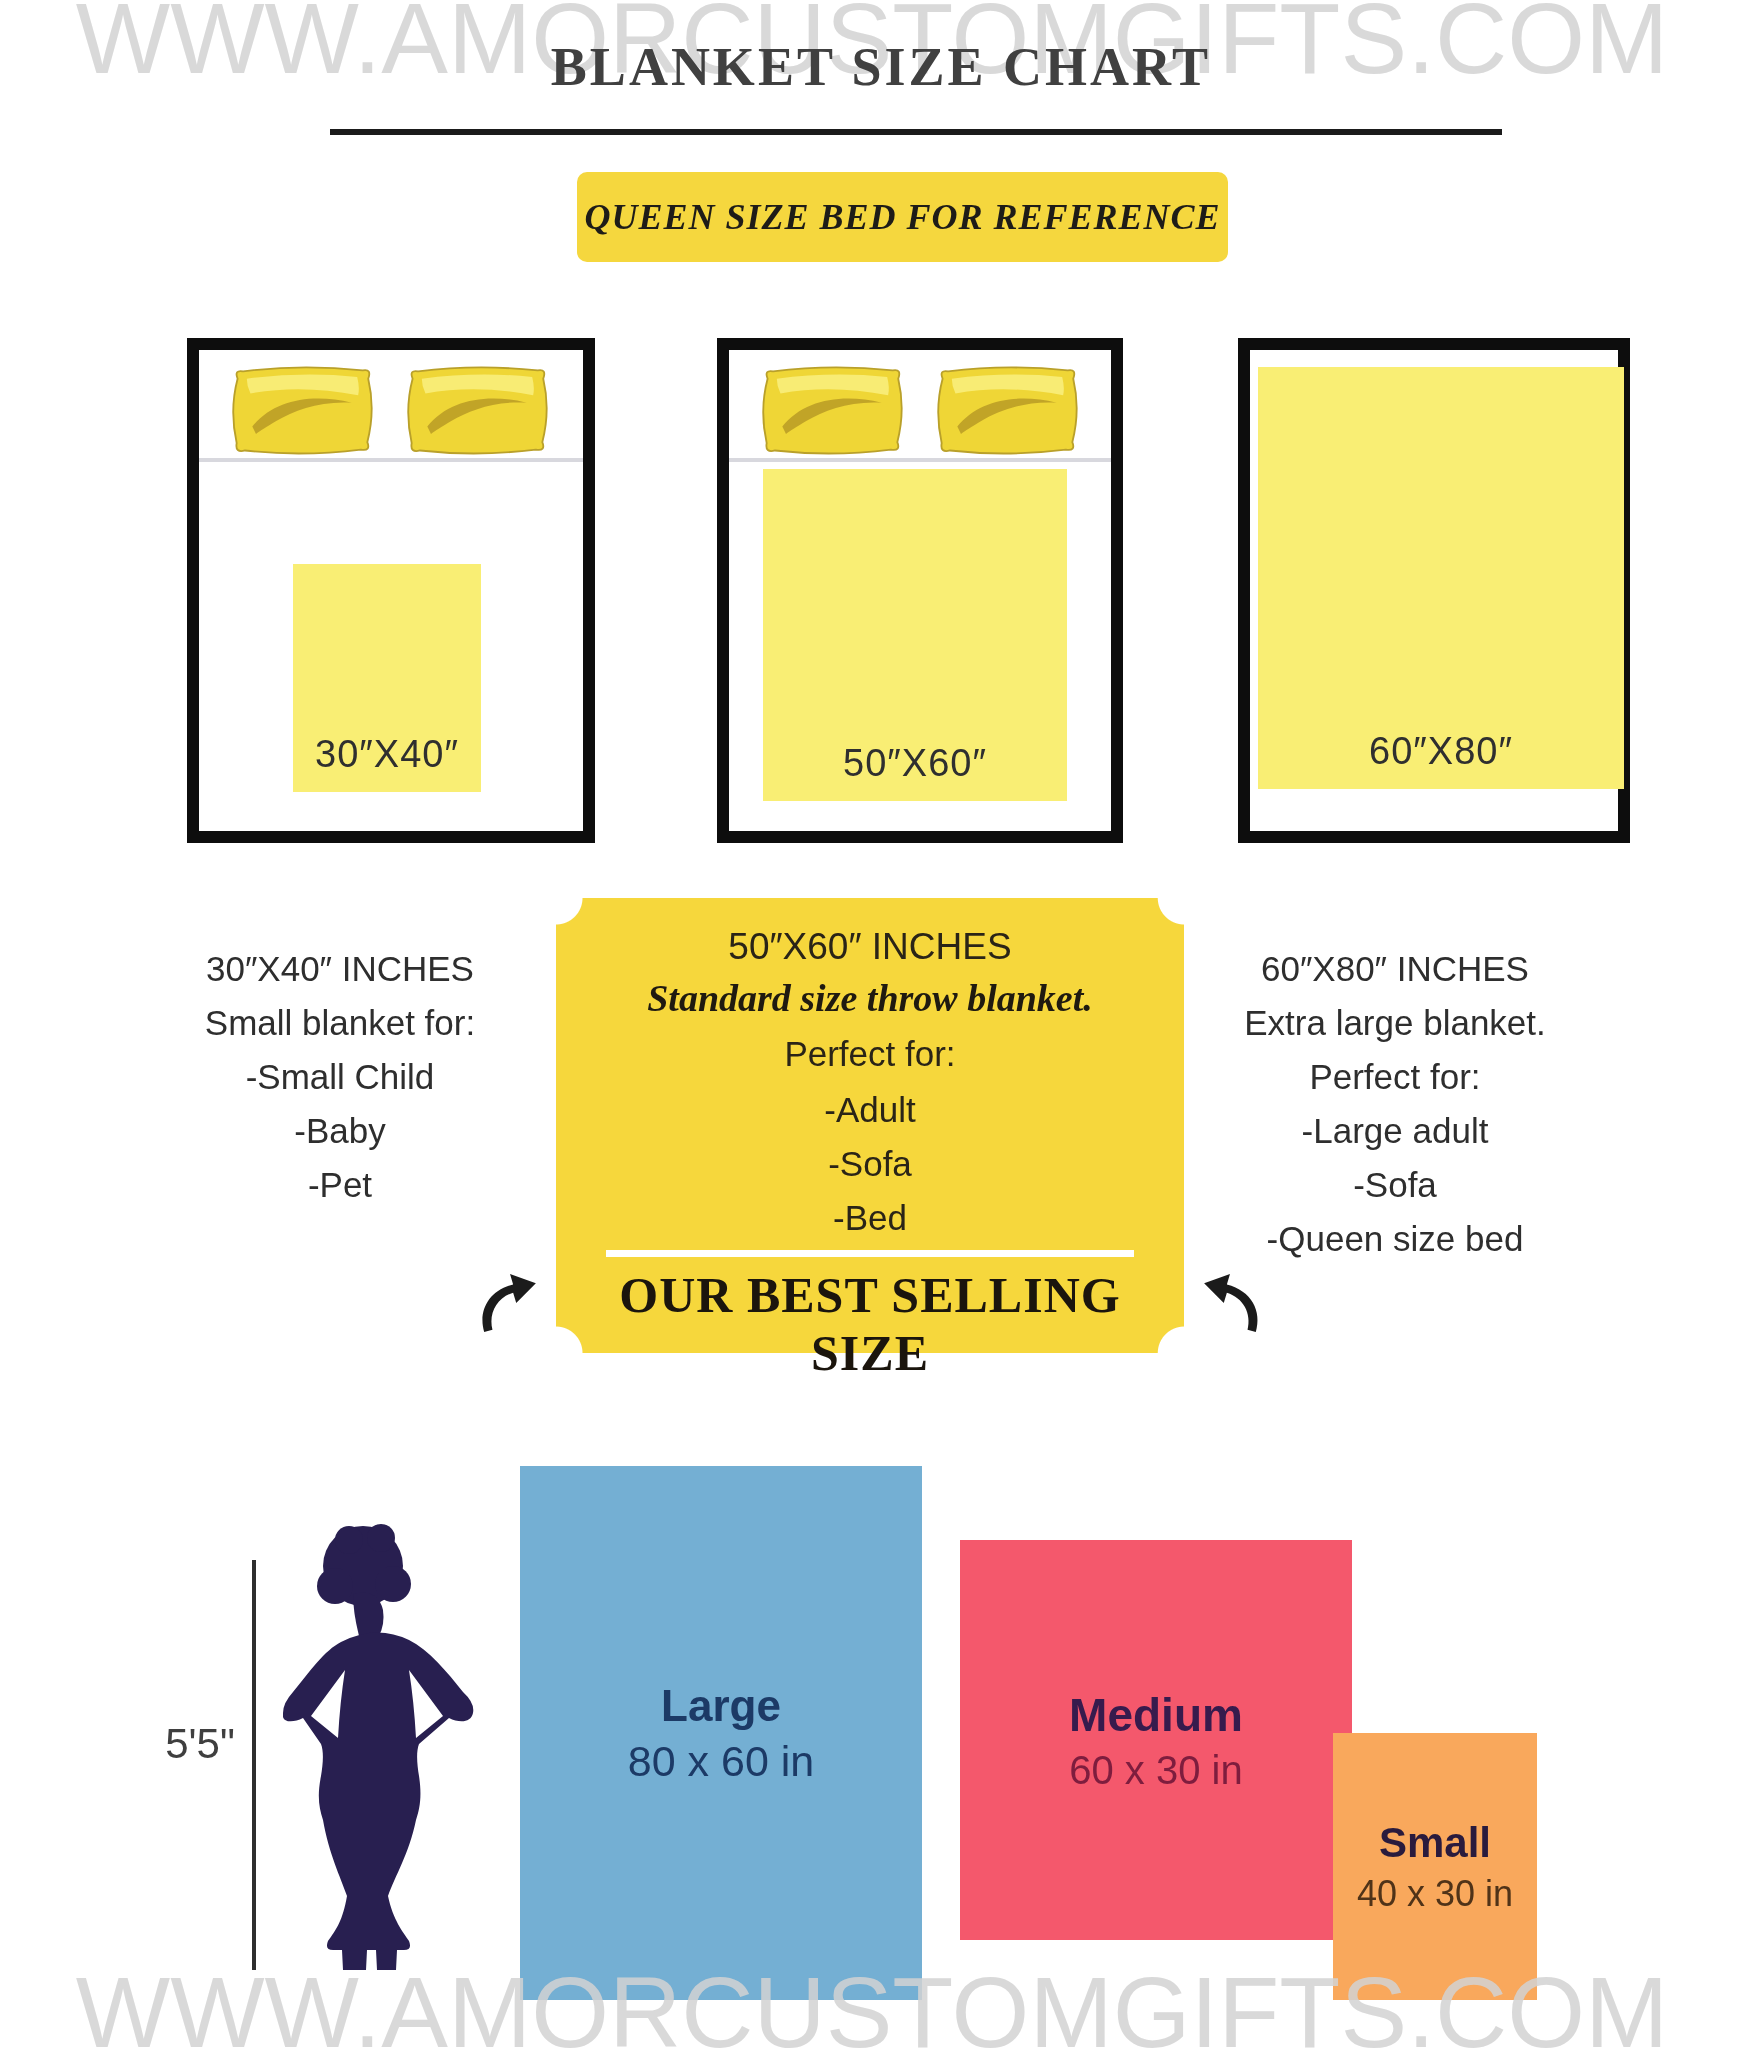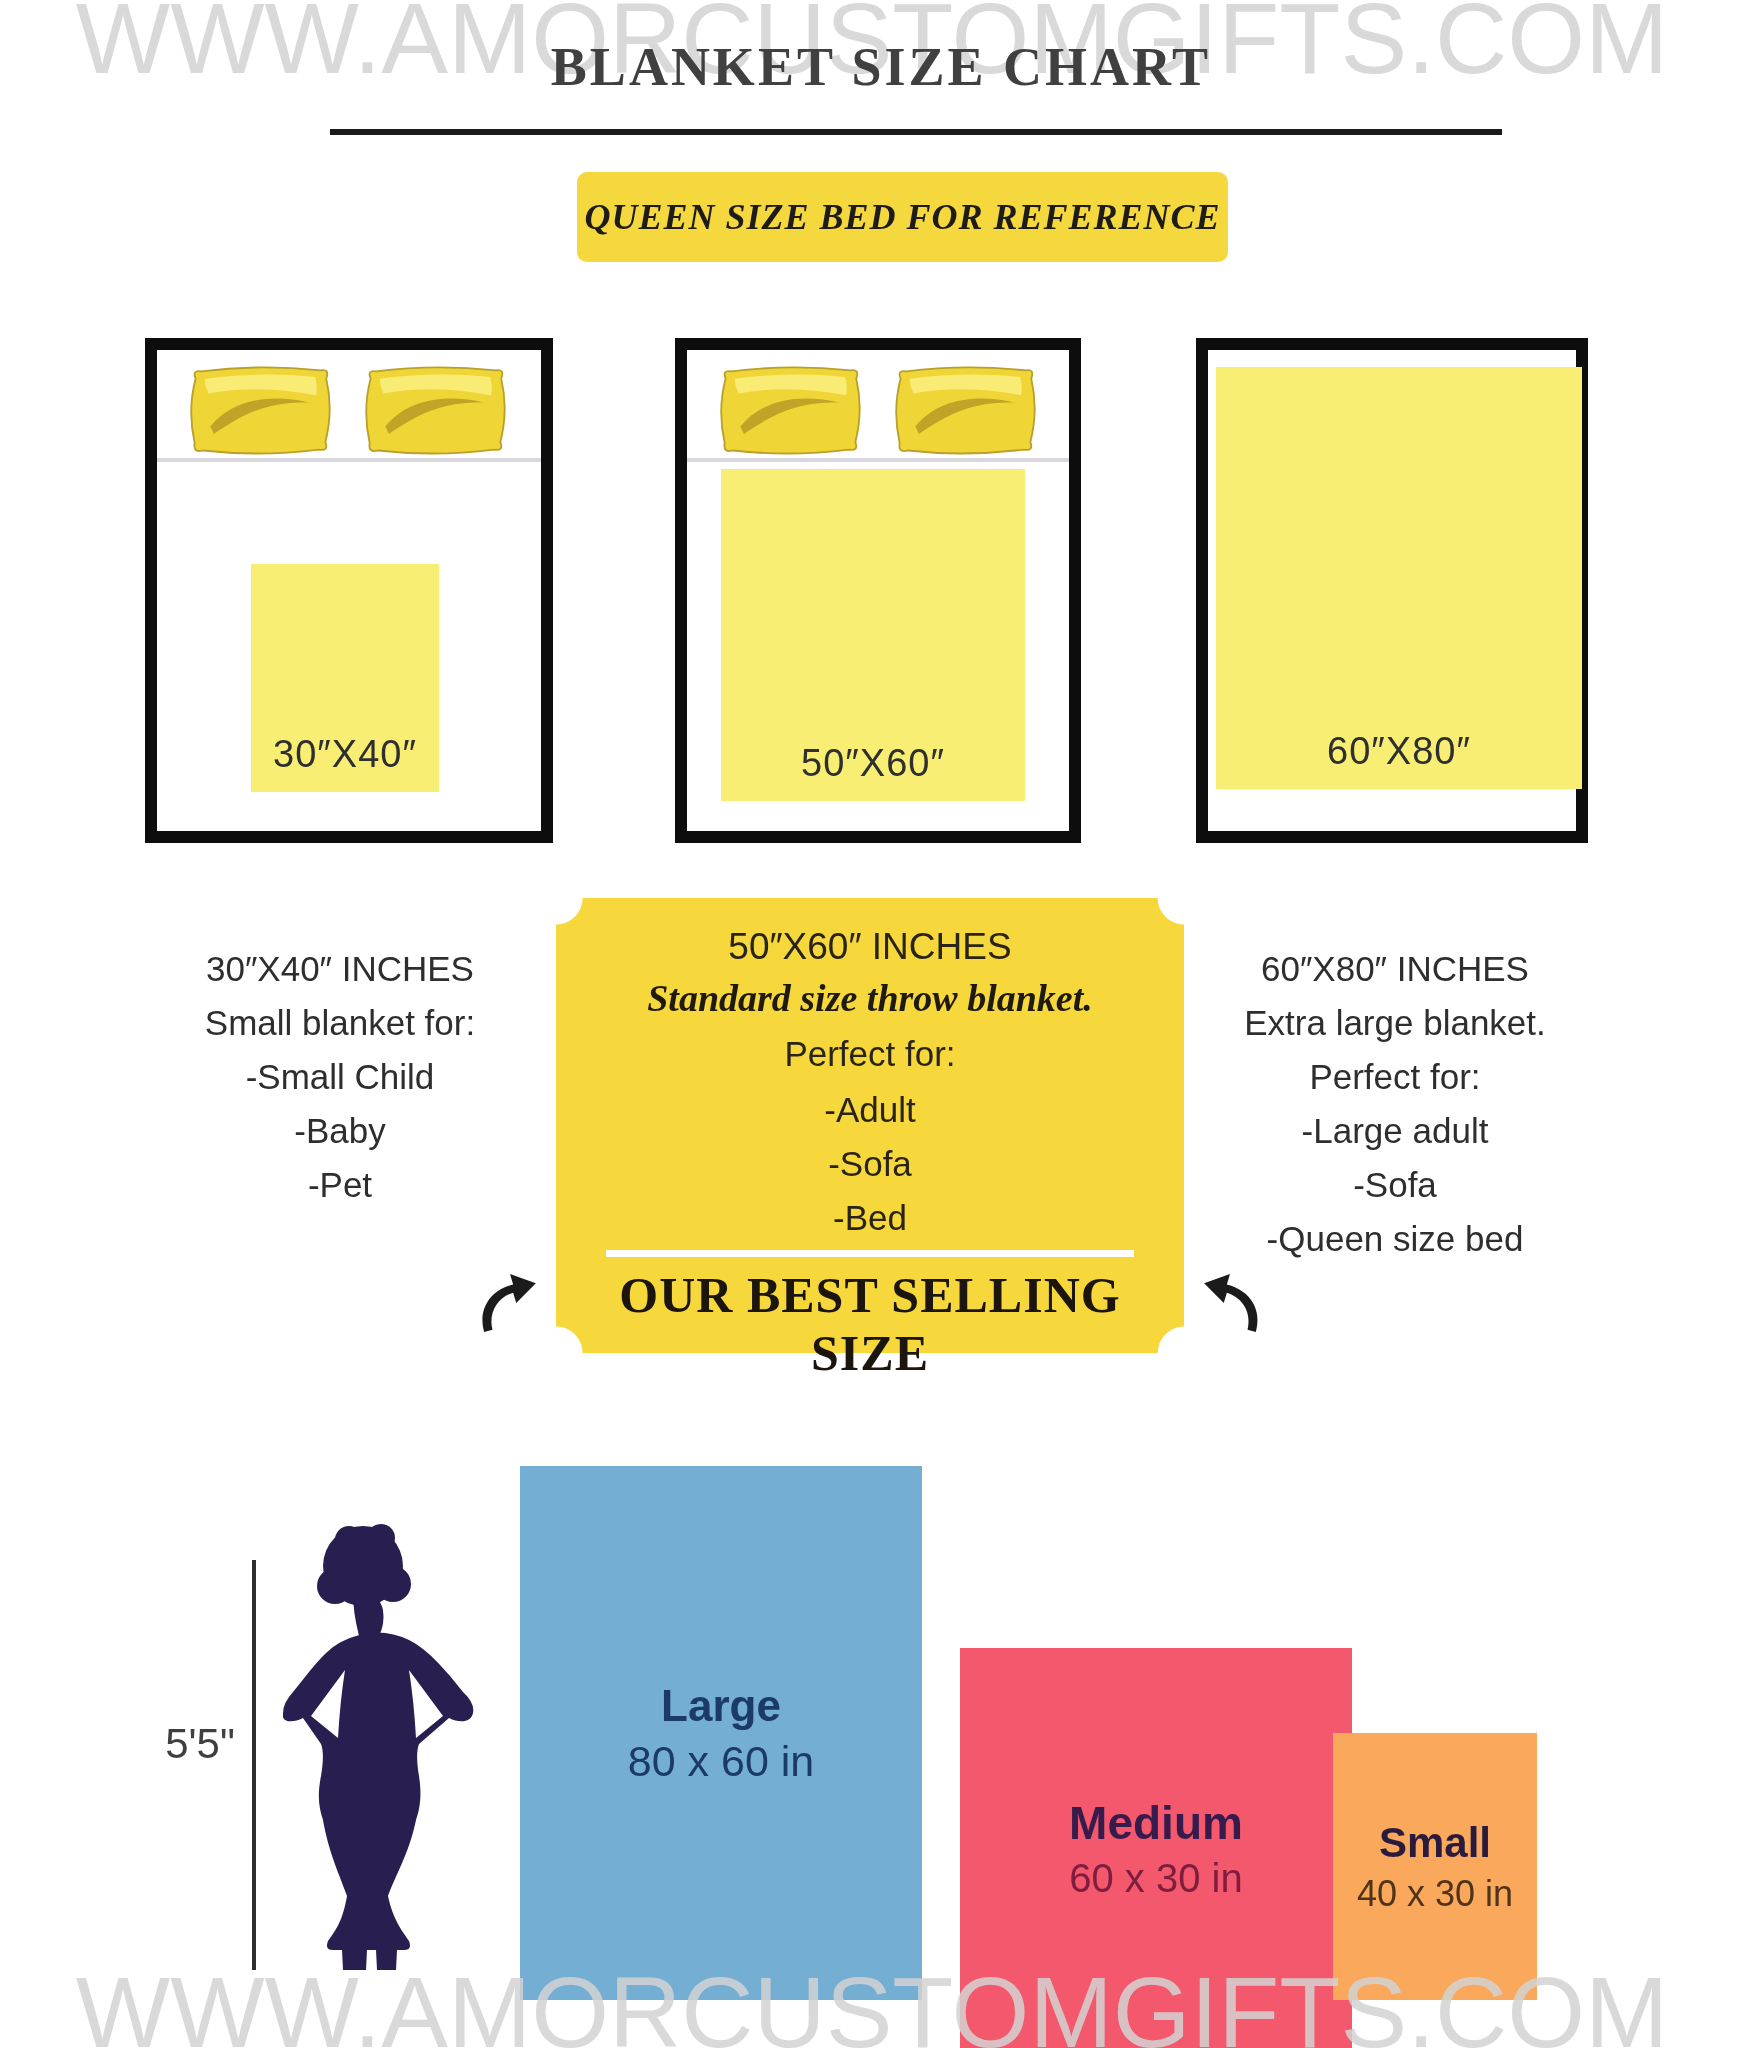--- a/index.html
+++ b/index.html
@@ -17,21 +17,21 @@
                 font-family:"Liberation Serif", serif; font-weight:bold; font-size:54px;
                 letter-spacing:3px; color:#404040; z-index:10; }
   .title-underline { position:absolute; left:330px; top:129px; width:1172px; height:6px;
                      background:#1b1b1b; z-index:10; }
 
   .banner { position:absolute; left:545px; top:172px; width:651px; height:90px;
             border-radius:10px; display:flex; align-items:center; justify-content:center; z-index:10;margin-left:32px; }
   .banner span { font-family:"Liberation Serif", serif; font-weight:bold; font-style:italic;
                  font-size:36px; letter-spacing:1px; color:#1e1c18; }
 
-  .bed { position:absolute; top:338px; height:505px; border:12px solid #0d0d0d; background:#fff; z-index:5; }
+  .bed { position:absolute; top:338px; height:505px; border:12px solid #0d0d0d; background:#fff; z-index:5;margin-left:42px; }
   #bed-1 { left:145px; width:408px; }
   #bed-2 { left:675px; width:406px; }
   #bed-3 { left:1196px; width:392px;padding-left:31px; }
   .pillow { position:absolute; top:14px; width:150px; height:92px; }
   .pillow.p1 { left:28px; } .pillow.p2 { left:203px; }
   .sheet-line { position:absolute; top:108px; left:0; width:100%; height:4px; background:#d8d8de; }
   .blanket { position:absolute; background:#F9EE74; display:flex; align-items:flex-end;
              justify-content:center; }
   #blanket-1 { left:94px; top:214px; width:188px; height:228px; }
   #blanket-2 { left:34px; top:119px; width:304px; height:332px; }
@@ -69,21 +69,21 @@
   #arrow-right { left:1200px; }
 
   .ref-line { position:absolute; left:252px; top:1560px; width:4px; height:410px; background:#2e2e2e; z-index:5; }
   .height-label { position:absolute; left:140px; top:1720px; width:120px; text-align:center;
                   font-size:42px; color:#3f3f3f; z-index:5; }
   #woman { position:absolute; left:283px; top:1523px; width:200px; height:452px; z-index:5; }
 
   .size-rect { position:absolute; display:flex; flex-direction:column; align-items:center;
                justify-content:center; gap:6px; z-index:5; }
   #rect-large  { left:520px;  top:1466px; width:402px; height:534px; }
-  #rect-medium { left:960px;  top:1648px; width:392px; height:400px; }
+  #rect-medium { left:960px;  top:1540px; width:392px; height:400px; }
   #rect-small  { left:1333px; top:1733px; width:204px; height:267px; }
   .size-name { font-weight:bold; }
   #rect-large  .size-name { font-size:44px; color:#1C3A66; }
   #rect-large  .size-dims { font-size:43px; color:#1C3A66; }
   #rect-medium .size-name { font-size:46px; color:#371B4D; }
   #rect-medium .size-dims { font-size:40px; color:#7E1D3E; }
   #rect-small  .size-name { font-size:42px; color:#2A1B3D; }
   #rect-small  .size-dims { font-size:36px; color:#503318; }
 </style>
 </head>

